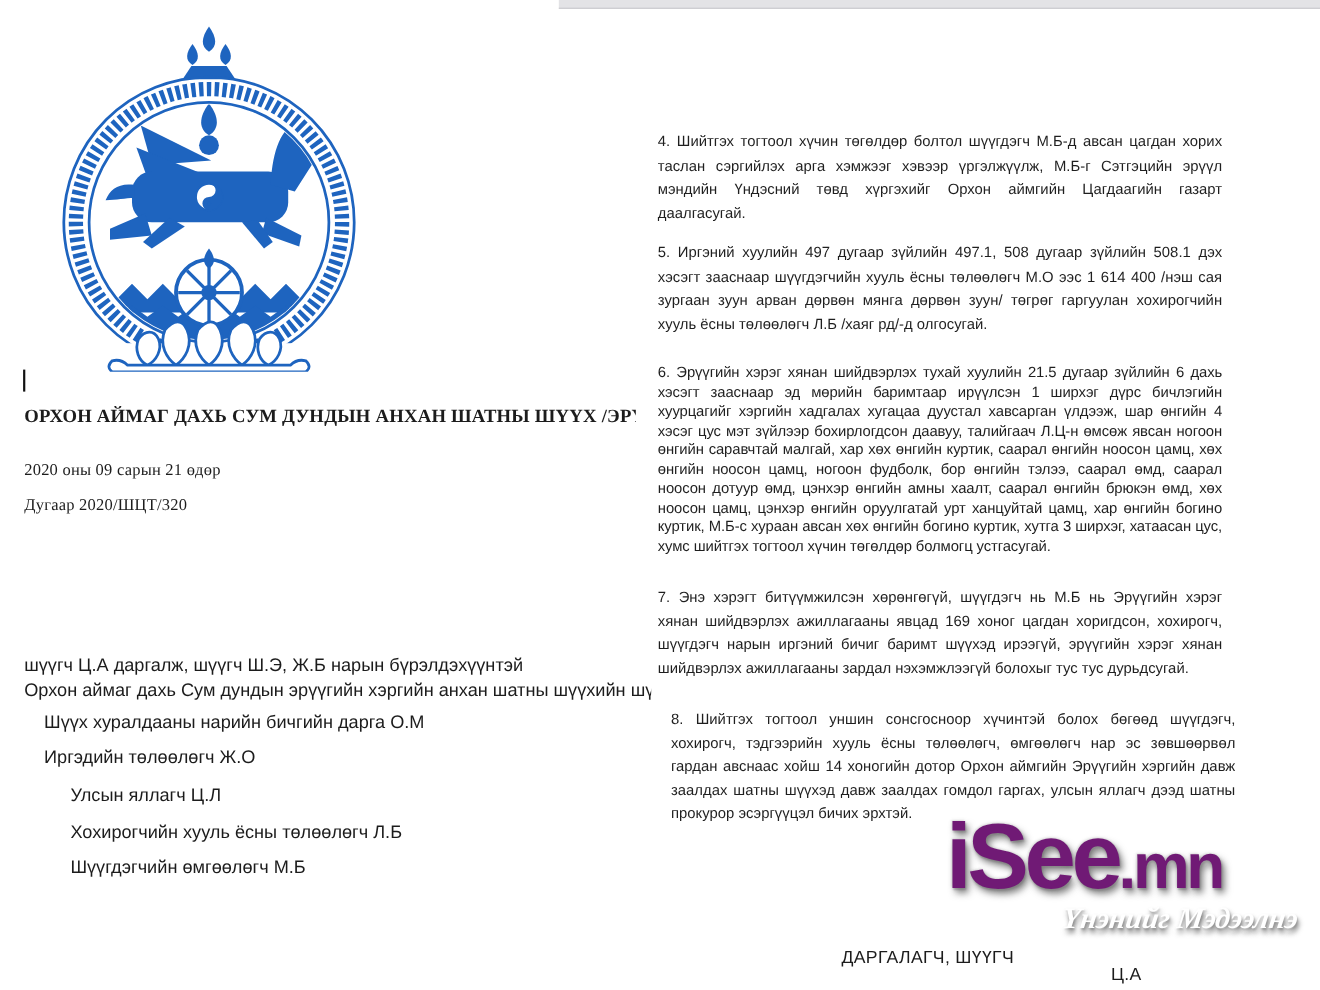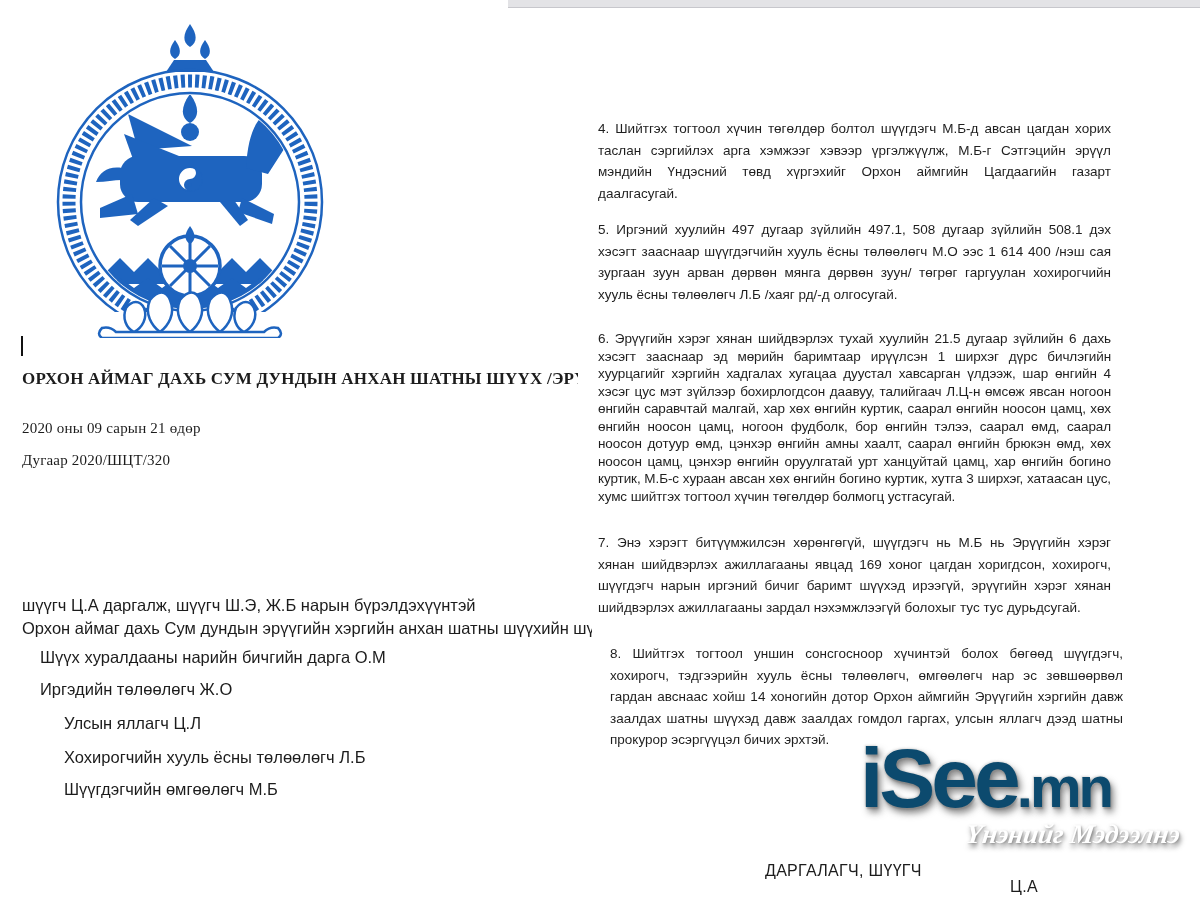--- a/index.html
+++ b/index.html
@@ -106,21 +106,21 @@
   .par.p6 { top: 330px; line-height: 17.5px; letter-spacing: -0.1px; }
   .par.p7 { top: 532px; }
   .par.p8 { top: 643px; margin-left: 12px; }
   .watermark {
     position: absolute;
     left: 860px; top: 738px;
     width: 320px;
     pointer-events: none;
   }
   .wm-main {
-    color: #0c4a6e;
+    color: #701a75;
     font-weight: bold;
     font-size: 84px;
     letter-spacing: -4px;
     line-height: 80px;
     text-shadow: 3px 5px 7px rgba(110,110,110,0.85),
                  1px 2px 2px rgba(130,130,130,0.6),
                  -1px -1px 2px rgba(170,170,170,0.35);
     white-space: nowrap;
   }
   .wm-tld {

